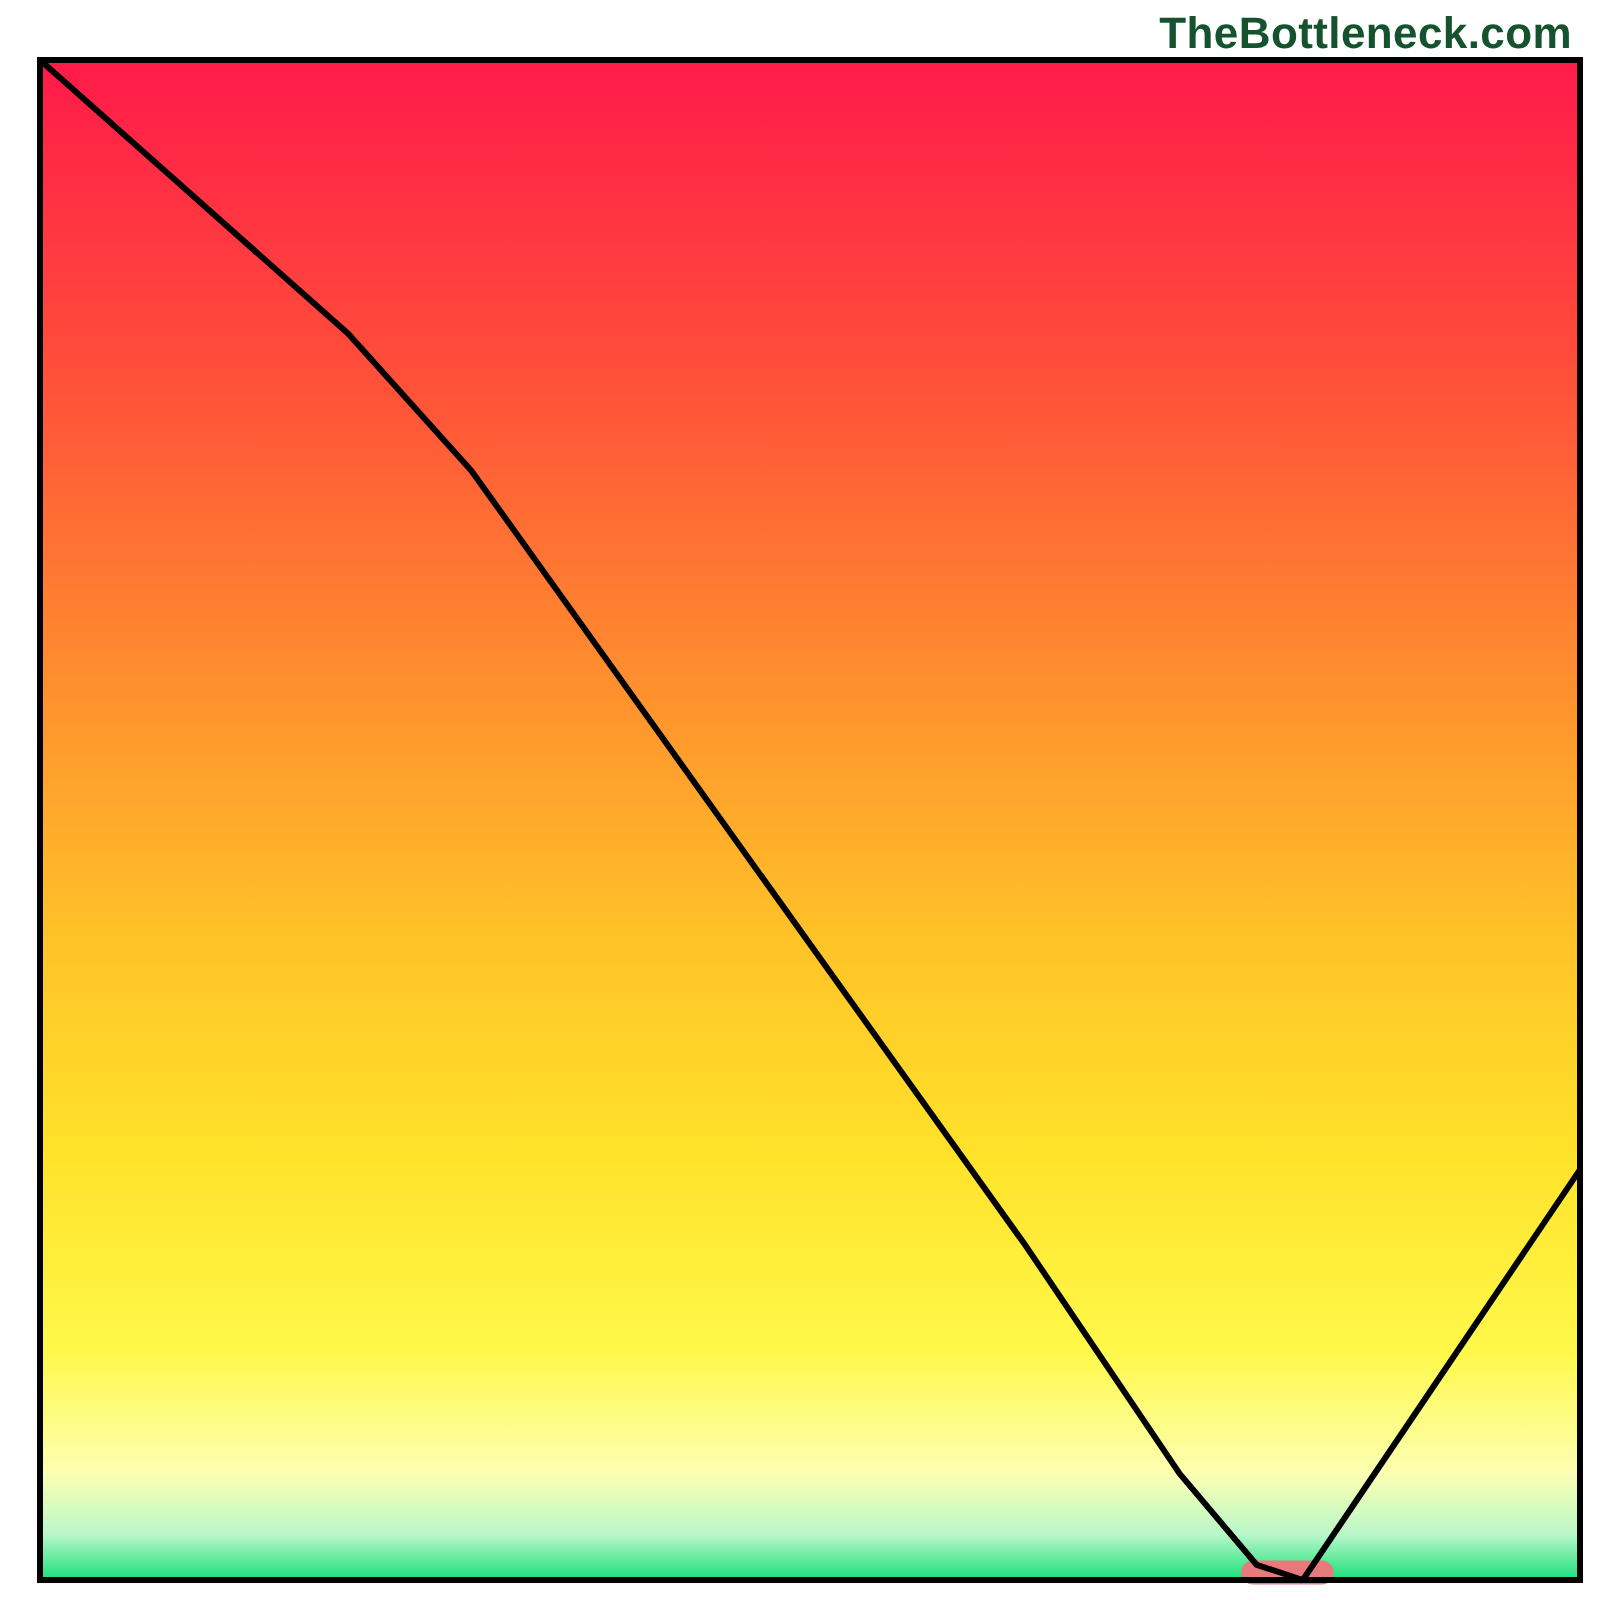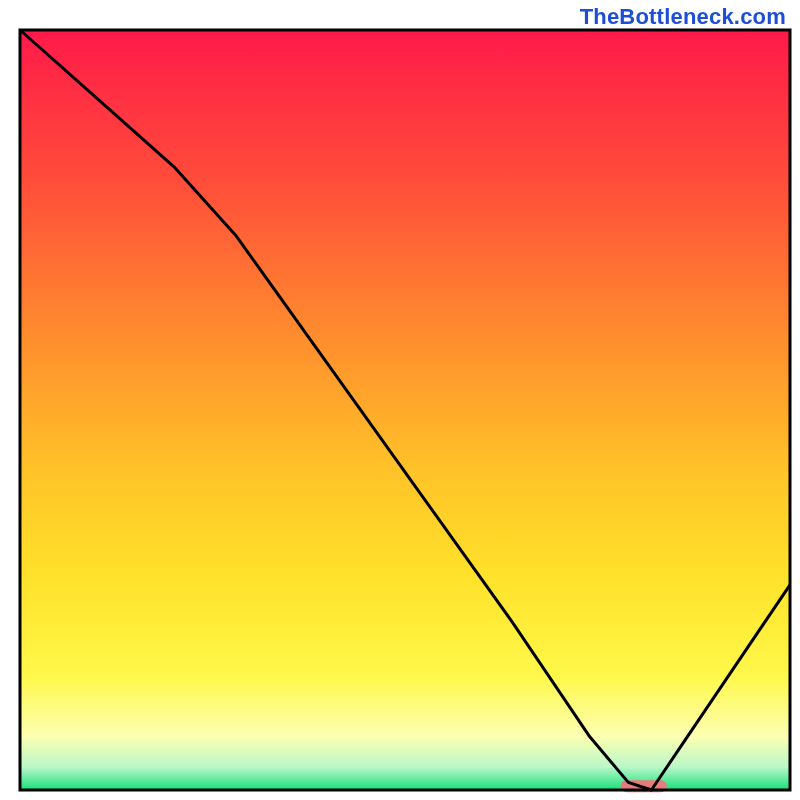--- a/index.html
+++ b/index.html
@@ -14,21 +14,21 @@
     position: relative;
     width: 800px;
     height: 800px;
   }
   .watermark {
     position: absolute;
     top: 4px;
     right: 14px;
     font-size: 22px;
     font-weight: 600;
-    color: #1d4ed8;
+    color: #14532d;
     letter-spacing: 0.2px;
   }
   svg {
     position: absolute;
     top: 0;
     left: 0;
     width: 800px;
     height: 800px;
   }
 </style>

